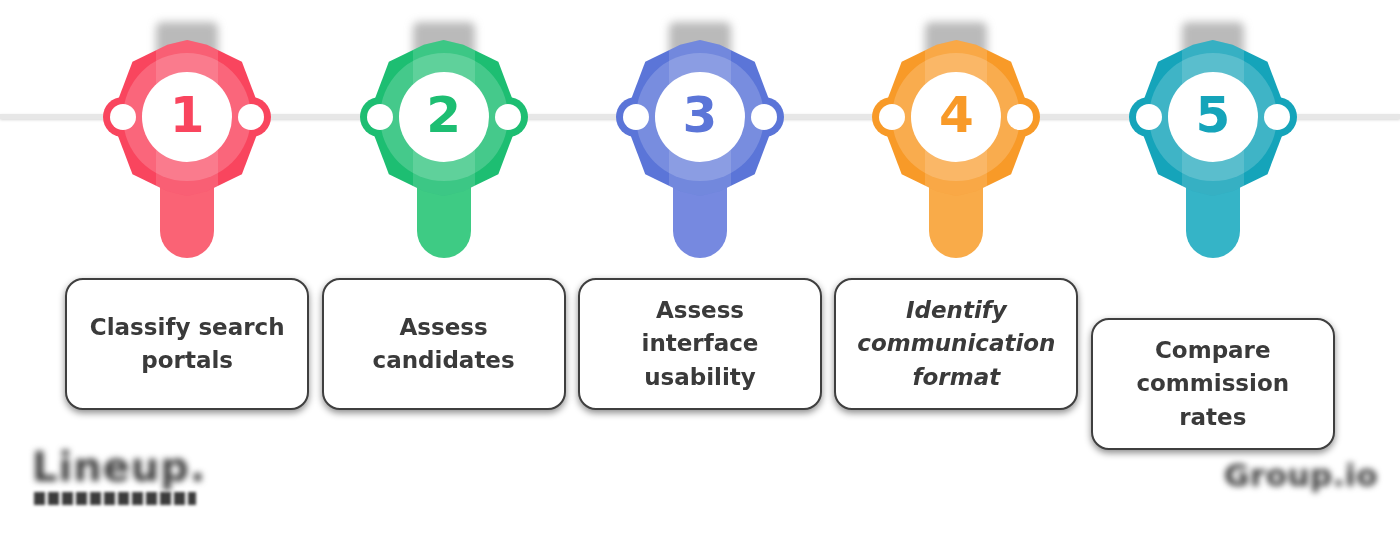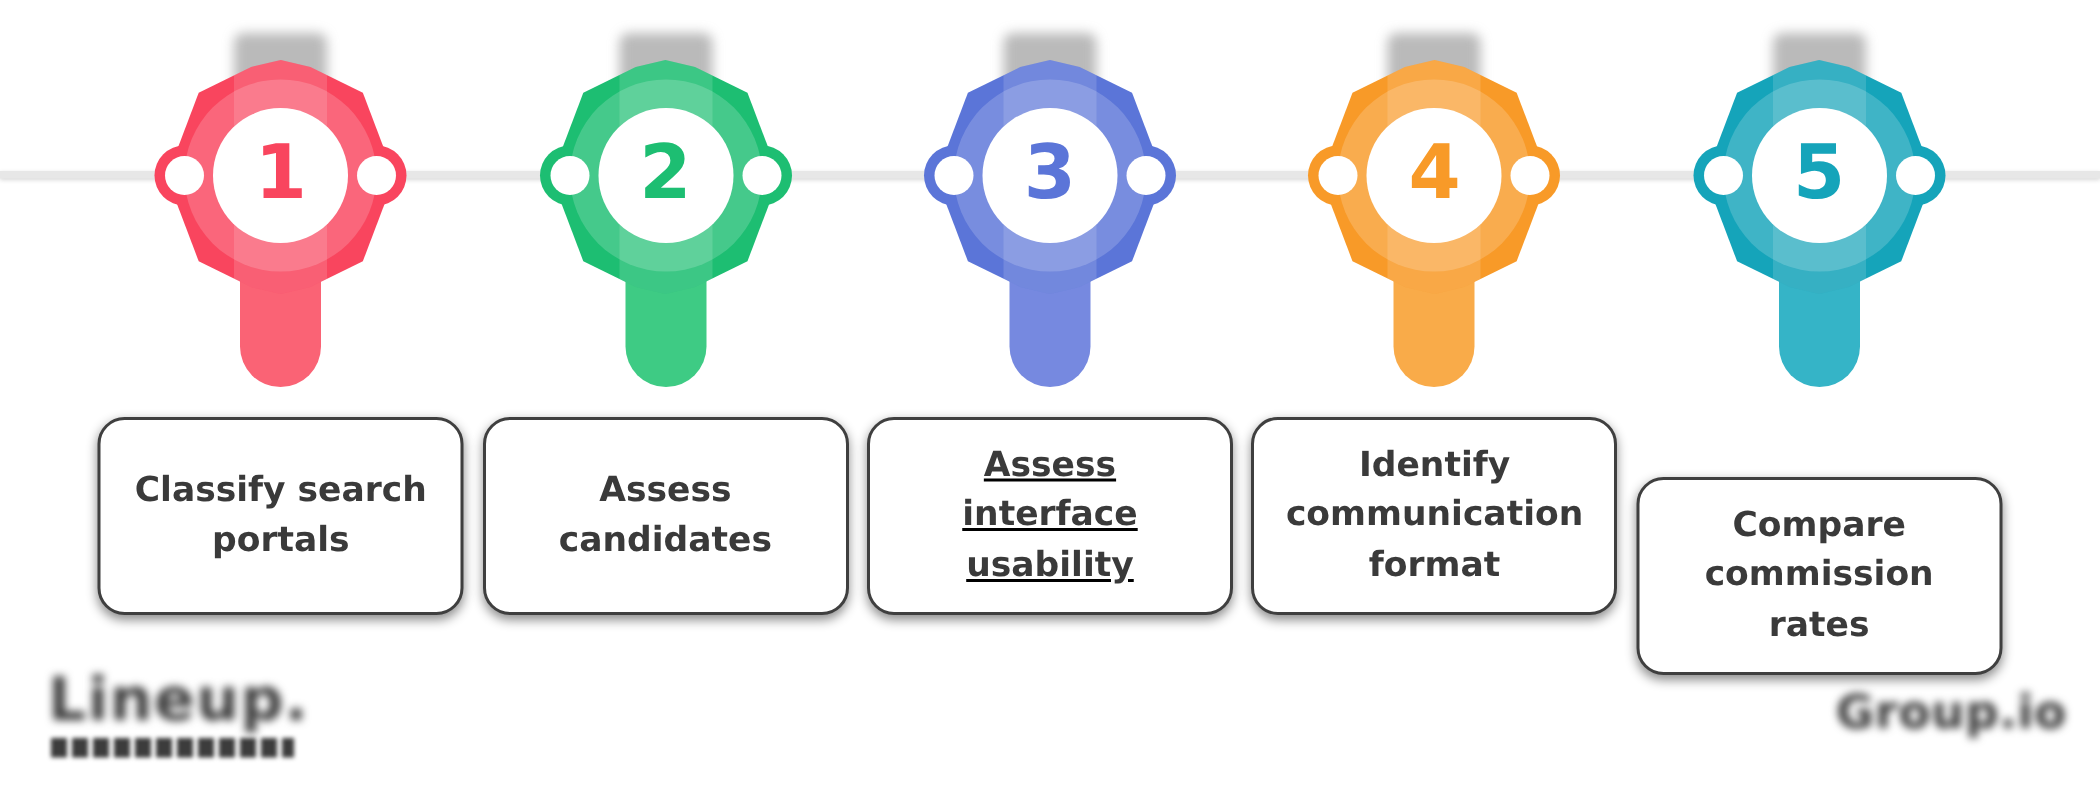--- a/index.html
+++ b/index.html
@@ -152,21 +152,21 @@
         <div class="hex">
           <div class="hex-band"></div>
         </div>
         <div class="badge-ring"></div>
         <div class="badge-circle">
           <span class="badge-number">3</span>
         </div>
         <div class="dot dot-left"></div>
         <div class="dot dot-right"></div>
       </div>
-      <div class="card" style="background: rgb(255, 255, 255); border-color: rgb(63, 63, 63); text-decoration: underline;">
+      <div class="card" style="background: rgb(255, 255, 255); border-color: rgb(63, 63, 63);">
         <span class="card-label" style="color: rgb(58, 58, 58);">Assess interface usability</span>
       </div>
     </div>
 
     <div class="step-col" style="--main: #f89a28; --light: #f9ab49;">
       <div class="marker">
         <div class="stem-shadow-top"></div>
         <div class="stem"></div>
         <div class="tab tab-left"></div>
         <div class="tab tab-right"></div>
@@ -174,21 +174,21 @@
           <div class="hex-band"></div>
         </div>
         <div class="badge-ring"></div>
         <div class="badge-circle">
           <span class="badge-number">4</span>
         </div>
         <div class="dot dot-left"></div>
         <div class="dot dot-right"></div>
       </div>
       <div class="card" style="background: rgb(255, 255, 255); border-color: rgb(63, 63, 63);">
-        <span class="card-label" style="color: rgb(58, 58, 58);">Identify communication format</span>
+        <span class="card-label" style="color: rgb(58, 58, 58); font-style: italic;">Identify communication format</span>
       </div>
     </div>
 
     <div class="step-col" style="--main: #15a4ba; --light: #35b4c7;">
       <div class="marker">
         <div class="stem-shadow-top"></div>
         <div class="stem"></div>
         <div class="tab tab-left"></div>
         <div class="tab tab-right"></div>
         <div class="hex">

